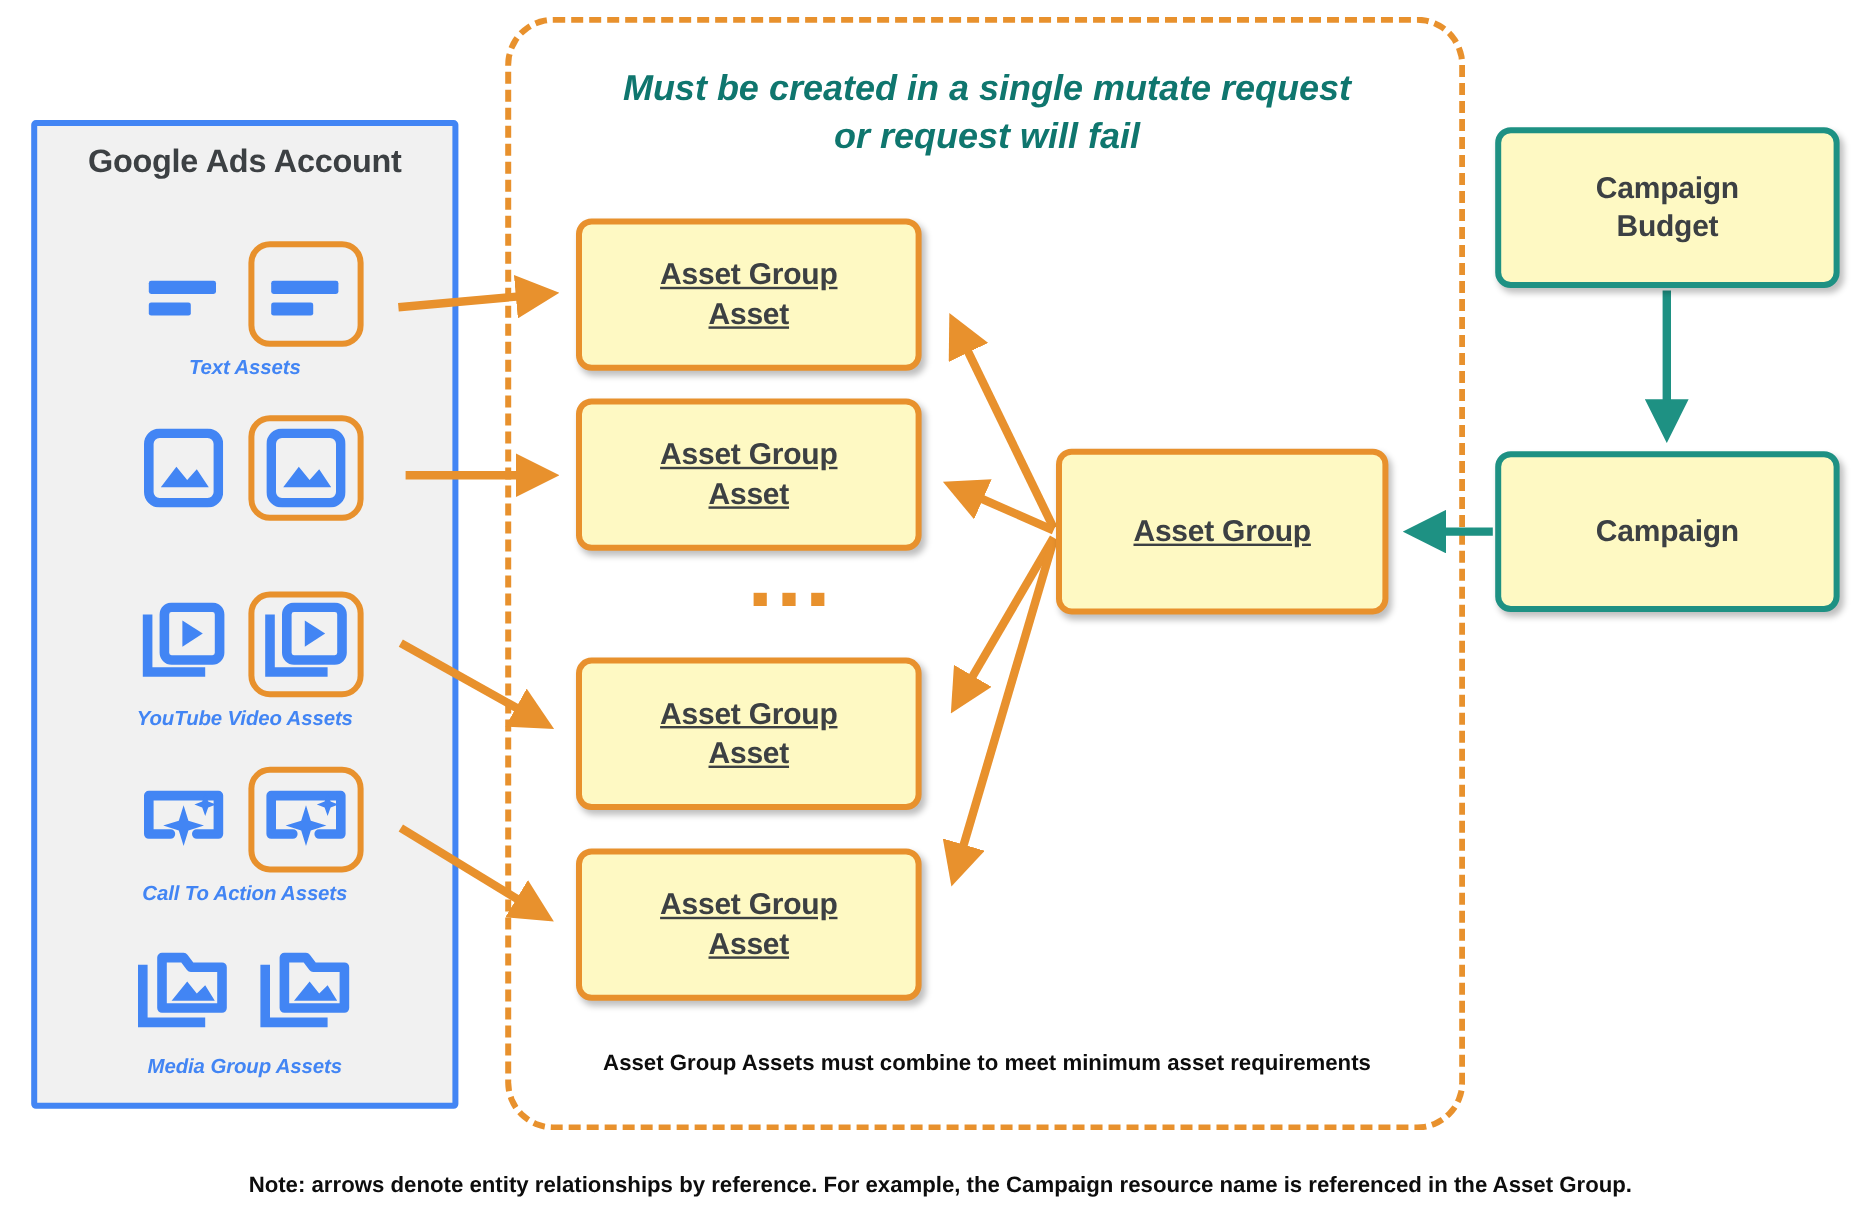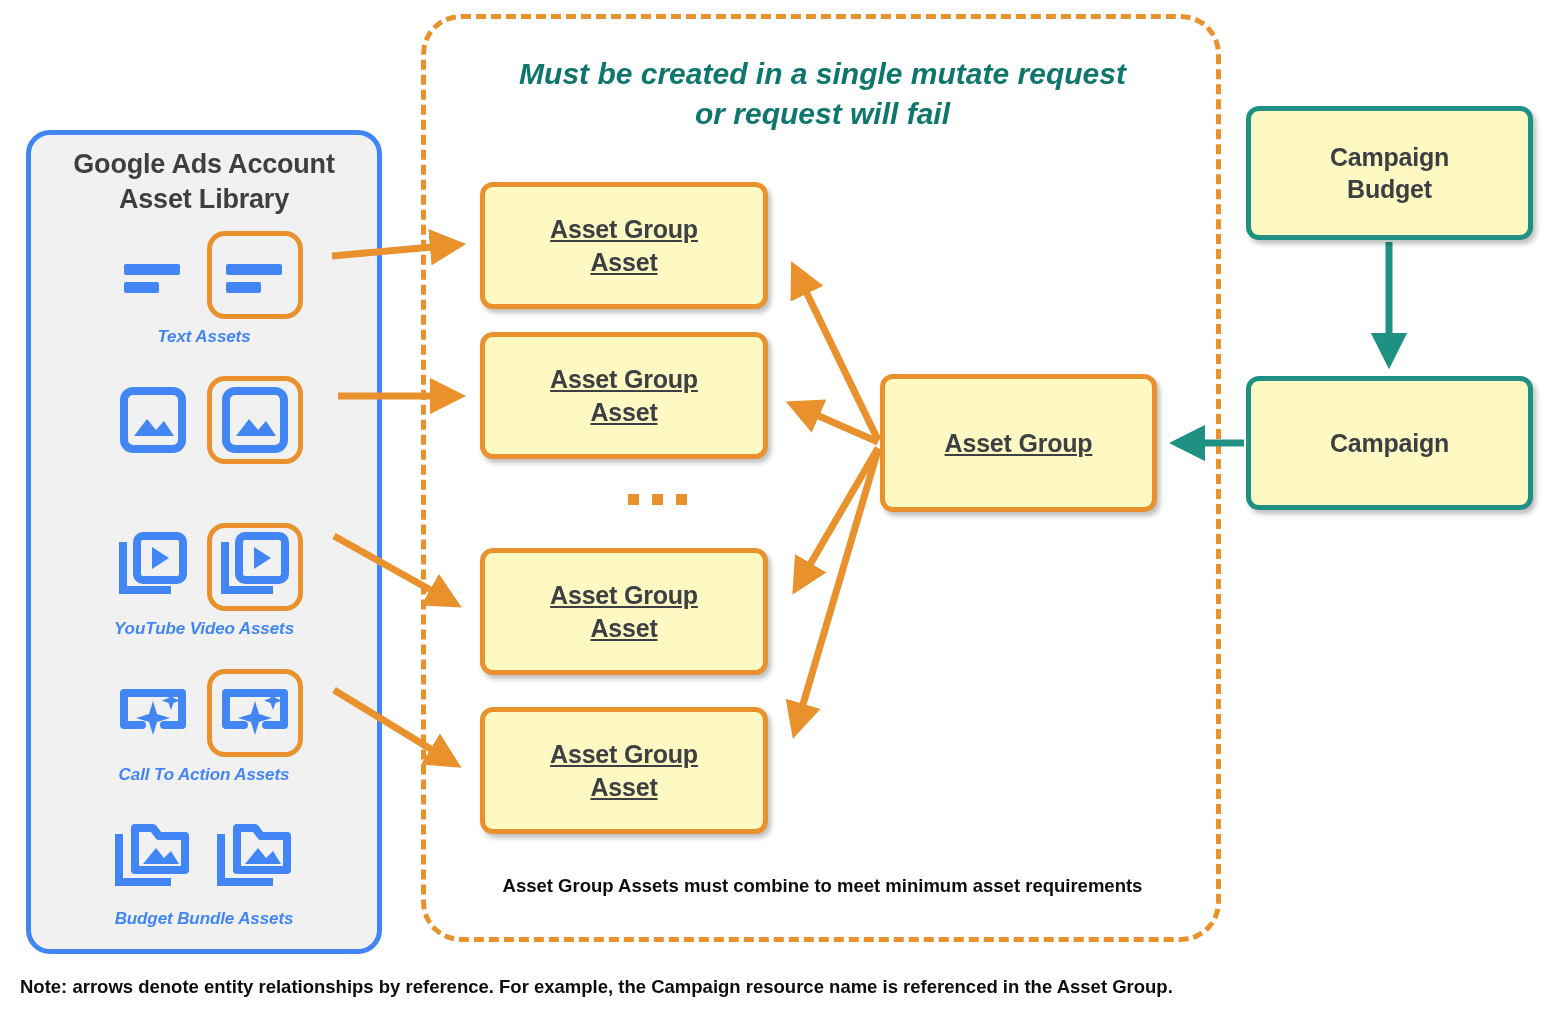--- a/index.html
+++ b/index.html
@@ -14,26 +14,26 @@
     position: relative;
     width: 1552px;
     height: 1017px;
     background: #ffffff;
     overflow: hidden;
   }
   
   .library-panel {
     position: absolute;
     left: 26px;
-    top: 130px;
+    top: 100px;
     width: 356px;
     height: 824px;
     background: #f1f1f1;
     border: 5px solid #4285f4;
-    border-radius: 24px;
+    border-radius: 4px;
     box-sizing: border-box;
   }
   .library-title {
     position: absolute;
     left: 0;
     top: 12px;
     width: 100%;
     text-align: center;
     font-size: 27px;
     font-weight: bold;
@@ -159,36 +159,34 @@
     width: 1552px;
     height: 1017px;
     pointer-events: none;
   }
   
   .footer-note {
     position: absolute;
     left: 0;
     top: 976px;
     width: 1360px;
-    text-align: left;
+    text-align: right;
     font-size: 18.5px;
     font-weight: bold;
     color: #0d0d0d;
-    margin-left: 20px;
   }
 </style>
 </head>
 <body>
 
 <div id="canvas">
 
   <div class="library-panel">
     <div class="library-title">
       <div>Google Ads Account</div>
-      <div>Asset Library</div>
     </div>
 
     <div class="asset-row" style="top:90px;">
       <div class="asset-icons">
         <div class="icon-wrap">
           <svg width="62" height="46" viewBox="0 0 62 46" aria-hidden="true">
             <rect x="2" y="12" width="56" height="11" rx="2" fill="#4285f4"></rect>
             <rect x="2" y="30" width="35" height="11" rx="2" fill="#4285f4"></rect>
           </svg>
         </div>
@@ -269,21 +267,21 @@
           </svg>
         </div>
         <div class="icon-wrap">
           <svg width="80" height="74" viewBox="0 0 80 74" aria-hidden="true">
             <path d="M6 18 L6 62 L54 62" fill="none" stroke="#4285f4" stroke-width="8" stroke-linecap="square"></path>
             <path d="M22 8 L40 8 L46 16 L72 16 L72 50 L22 50 Z" fill="none" stroke="#4285f4" stroke-width="8" stroke-linejoin="round"></path>
             <path d="M30 44 L43 28 L51 38 L58 31 L66 44 Z" fill="#4285f4"></path>
           </svg>
         </div>
       </div>
-      <div class="asset-label">Budget Bundle  Assets</div>
+      <div class="asset-label">Media Group  Assets</div>
     </div>
   </div>
 
   <div class="mutate-box"></div>
   <div class="mutate-title">
     <div>Must be created in a single mutate request</div>
     <div>or request will fail</div>
   </div>
   <div class="mutate-footnote">Asset Group Assets must combine to meet minimum asset requirements</div>
 

